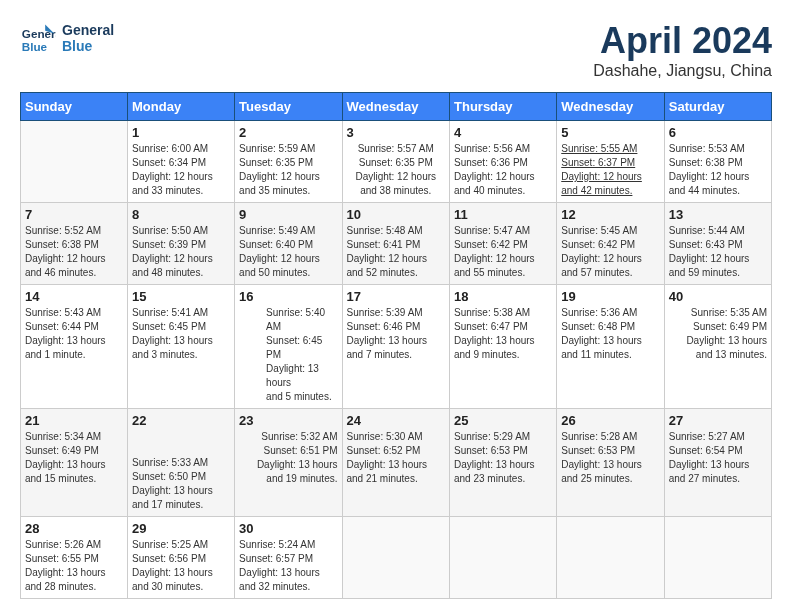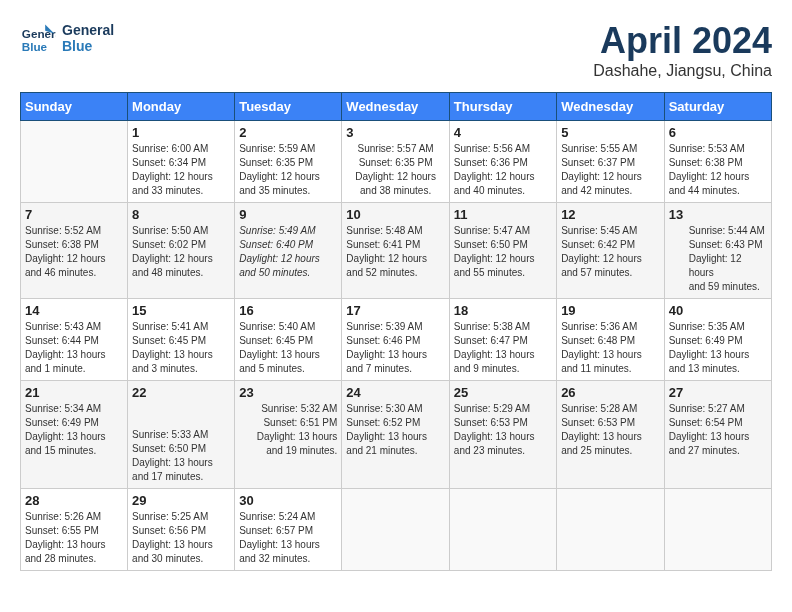--- a/index.html
+++ b/index.html
@@ -142,21 +142,21 @@
           </td>
           <td>
             <div class="day-num">4</div>
             <div class="day-info" style="white-space: pre-line;">Sunrise: 5:56 AM
 Sunset: 6:36 PM
 Daylight: 12 hours
 and 40 minutes.</div>
           </td>
           <td>
             <div class="day-num">5</div>
-            <div class="day-info" style="white-space: pre-line;">Sunrise: 5:55 AM
+            <div class="day-info" style="white-space: pre-line; text-decoration: underline;">Sunrise: 5:55 AM
 Sunset: 6:37 PM
 Daylight: 12 hours
 and 42 minutes.</div>
           </td>
           <td>
             <div class="day-num">6</div>
             <div class="day-info" style="white-space: pre-line;">Sunrise: 5:53 AM
 Sunset: 6:38 PM
 Daylight: 12 hours
 and 44 minutes.</div>
@@ -166,55 +166,55 @@
           <td>
             <div class="day-num">7</div>
             <div class="day-info" style="white-space: pre-line;">Sunrise: 5:52 AM
 Sunset: 6:38 PM
 Daylight: 12 hours
 and 46 minutes.</div>
           </td>
           <td>
             <div class="day-num">8</div>
             <div class="day-info" style="white-space: pre-line;">Sunrise: 5:50 AM
-Sunset: 6:02 PM
+Sunset: 6:39 PM
 Daylight: 12 hours
 and 48 minutes.</div>
           </td>
           <td>
             <div class="day-num">9</div>
-            <div class="day-info" style="white-space: pre-line; font-style: italic;">Sunrise: 5:49 AM
+            <div class="day-info" style="white-space: pre-line;">Sunrise: 5:49 AM
 Sunset: 6:40 PM
 Daylight: 12 hours
 and 50 minutes.</div>
           </td>
           <td>
             <div class="day-num">10</div>
             <div class="day-info" style="white-space: pre-line;">Sunrise: 5:48 AM
 Sunset: 6:41 PM
 Daylight: 12 hours
 and 52 minutes.</div>
           </td>
           <td>
             <div class="day-num">11</div>
             <div class="day-info" style="white-space: pre-line;">Sunrise: 5:47 AM
-Sunset: 6:50 PM
+Sunset: 6:42 PM
 Daylight: 12 hours
 and 55 minutes.</div>
           </td>
           <td>
             <div class="day-num">12</div>
             <div class="day-info" style="white-space: pre-line;">Sunrise: 5:45 AM
 Sunset: 6:42 PM
 Daylight: 12 hours
 and 57 minutes.</div>
           </td>
           <td>
             <div class="day-num">13</div>
-            <div class="day-info" style="white-space: pre-line; margin-left: 20px;">Sunrise: 5:44 AM
+            <div class="day-info" style="white-space: pre-line;">Sunrise: 5:44 AM
 Sunset: 6:43 PM
 Daylight: 12 hours
 and 59 minutes.</div>
           </td>
         </tr>
         <tr>
           <td>
             <div class="day-num">14</div>
             <div class="day-info" style="white-space: pre-line;">Sunrise: 5:43 AM
 Sunset: 6:44 PM
@@ -223,21 +223,21 @@
           </td>
           <td>
             <div class="day-num">15</div>
             <div class="day-info" style="white-space: pre-line;">Sunrise: 5:41 AM
 Sunset: 6:45 PM
 Daylight: 13 hours
 and 3 minutes.</div>
           </td>
           <td>
             <div class="day-num">16</div>
-            <div class="day-info" style="white-space: pre-line;">Sunrise: 5:40 AM
+            <div class="day-info" style="white-space: pre-line; margin-left: 27px;">Sunrise: 5:40 AM
 Sunset: 6:45 PM
 Daylight: 13 hours
 and 5 minutes.</div>
           </td>
           <td>
             <div class="day-num">17</div>
             <div class="day-info" style="white-space: pre-line;">Sunrise: 5:39 AM
 Sunset: 6:46 PM
 Daylight: 13 hours
 and 7 minutes.</div>
@@ -251,21 +251,21 @@
           </td>
           <td>
             <div class="day-num">19</div>
             <div class="day-info" style="white-space: pre-line;">Sunrise: 5:36 AM
 Sunset: 6:48 PM
 Daylight: 13 hours
 and 11 minutes.</div>
           </td>
           <td>
             <div class="day-num">40</div>
-            <div class="day-info" style="white-space: pre-line;">Sunrise: 5:35 AM
+            <div class="day-info" style="white-space: pre-line; text-align: right;">Sunrise: 5:35 AM
 Sunset: 6:49 PM
 Daylight: 13 hours
 and 13 minutes.</div>
           </td>
         </tr>
         <tr>
           <td>
             <div class="day-num">21</div>
             <div class="day-info" style="white-space: pre-line;">Sunrise: 5:34 AM
 Sunset: 6:49 PM

